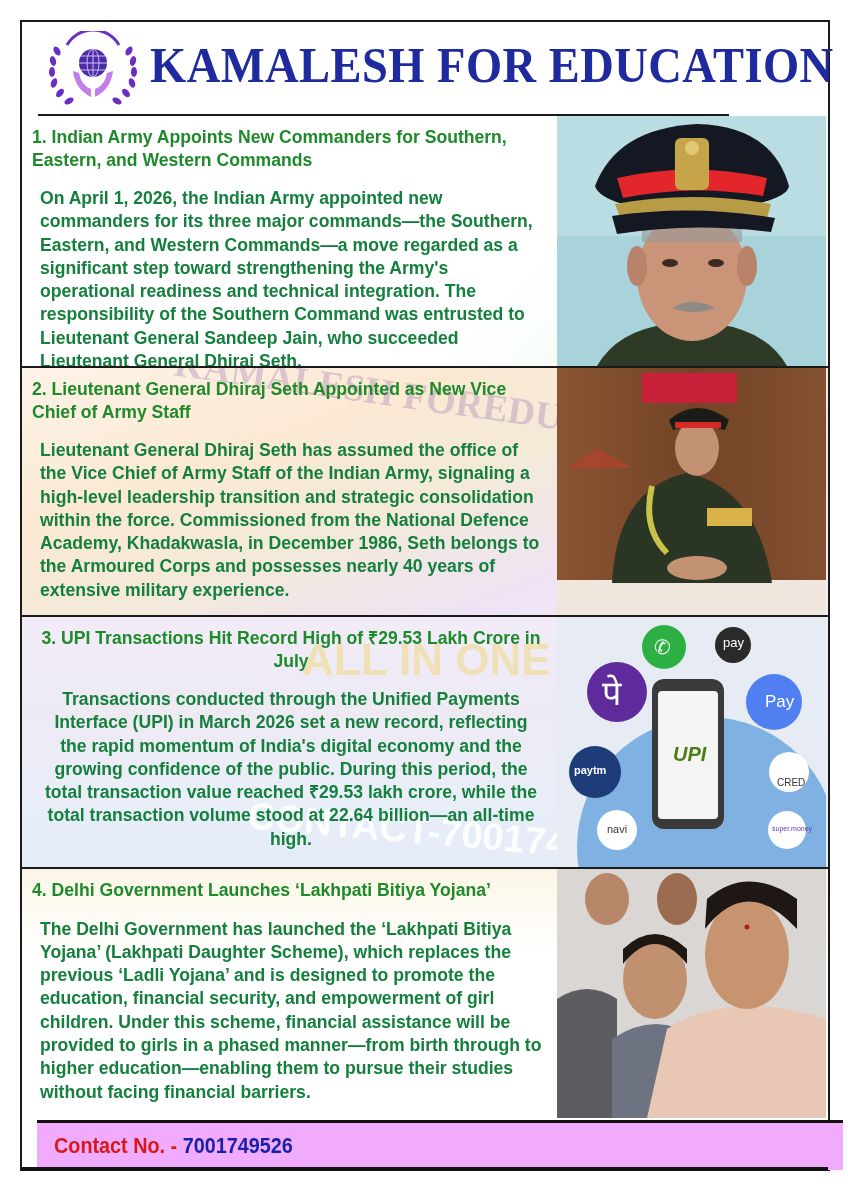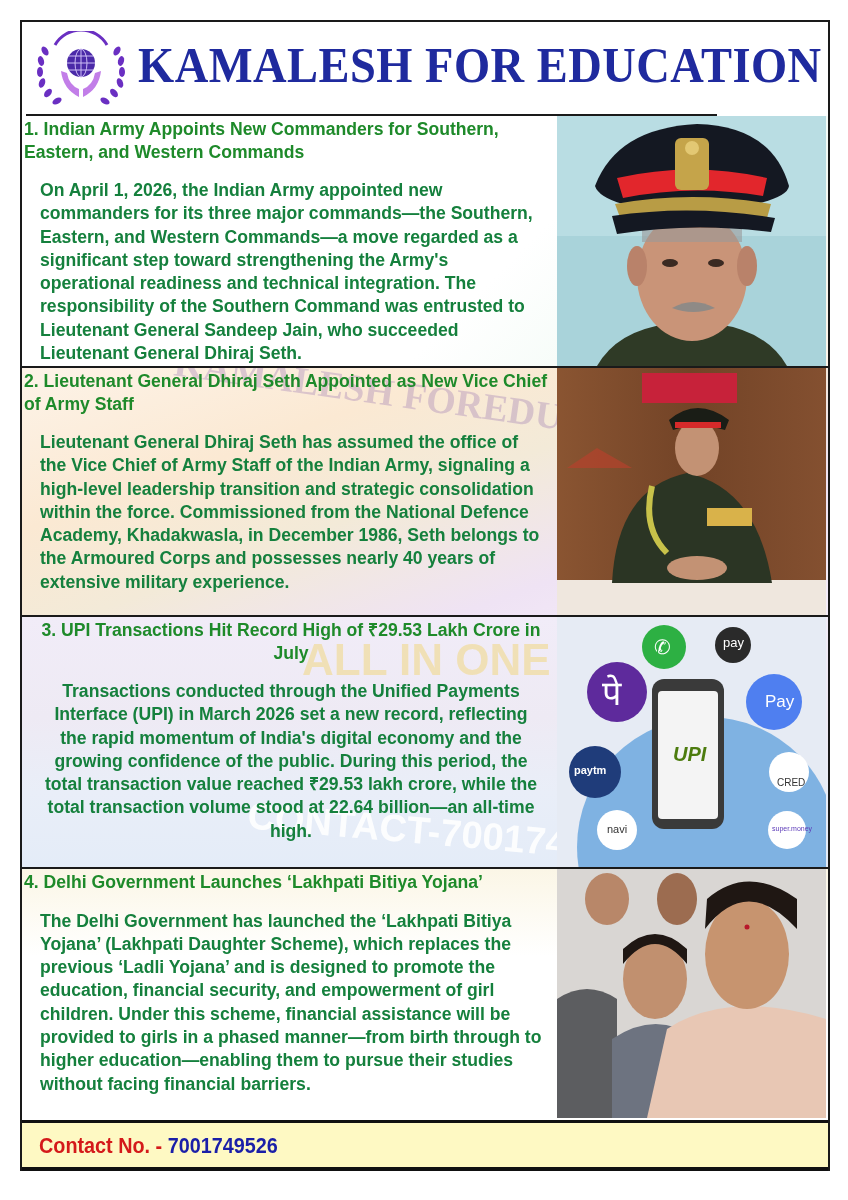--- a/index.html
+++ b/index.html
@@ -1,28 +1,28 @@
 <!DOCTYPE html>
 <html><head>
 <meta charset="utf-8">
 <style>
   html, body { margin: 0; padding: 0; background: #ffffff; }
   body { width: 848px; height: 1200px; position: relative; overflow: hidden; font-family: "Liberation Sans", sans-serif; }
   .frame { position: absolute; left: 20px; top: 20px; width: 806px; height: 1147px; border: 2px solid #1a1a1a; box-sizing: content-box; }
-  .header { position: absolute; left: 4px; top: 0; width: 691px; height: 92px; border-bottom: 2px solid #1a1a1a; background: #fff; }
+  .header { position: absolute; left: 16px; top: 0; width: 691px; height: 92px; border-bottom: 2px solid #1a1a1a; background: #fff; }
   .logo { position: absolute; left: 9px; top: 9px; width: 92px; height: 78px; }
   .brand { position: absolute; left: 112px; top: 14px; font-family: "Liberation Serif", serif; font-weight: bold; font-size: 50px; color: #1f2a9e; letter-spacing: 0.5px; white-space: nowrap; transform: scaleX(0.93); transform-origin: left center; }
   .section { position: absolute; left: 0; width: 806px; border-bottom: 2px solid #1a1a1a; overflow: hidden; }
   .sec-bg { position: absolute; inset: 0; }
   .text-col { position: absolute; left: 2px; top: 2px; width: 534px; }
-  .headline { color: #1e8a2a; font-weight: bold; font-size: 17.6px; line-height: 22.5px; margin: 0; }
+  .headline { color: #1e8a2a; font-weight: bold; font-size: 17.6px; line-height: 22.5px; margin: 8px; }
   .body { color: #15803d; font-weight: bold; font-size: 17.6px; line-height: 23.3px; margin: 16px; }
   .img-col { position: absolute; left: 535px; top: 0; width: 269px; bottom: 0; overflow: hidden; }
   .watermark { position: absolute; pointer-events: none; opacity: 0.22; }
-  .footer { position: absolute; left: 0; top: 1098px; width: 806px; height: 47px; border-top: 3px solid #111; background: #fef9c3; }
+  .footer { position: absolute; left: 15px; top: 1098px; width: 806px; height: 47px; border-top: 3px solid #111; background: #f0abfc; }
   .contact { position: absolute; left: 17px; top: 10px; font-size: 22px; font-weight: bold; white-space: nowrap; transform: scaleX(0.9); transform-origin: left center; }
   .contact-label { color: #d41a1a; }
   .contact-num { color: #1a1fa8; }
   .bottom-bar { position: absolute; left: 0; top: 1145px; width: 806px; height: 4px; background: #111; }
 </style>
 </head>
 <body>
 
 <div class="frame">
 

